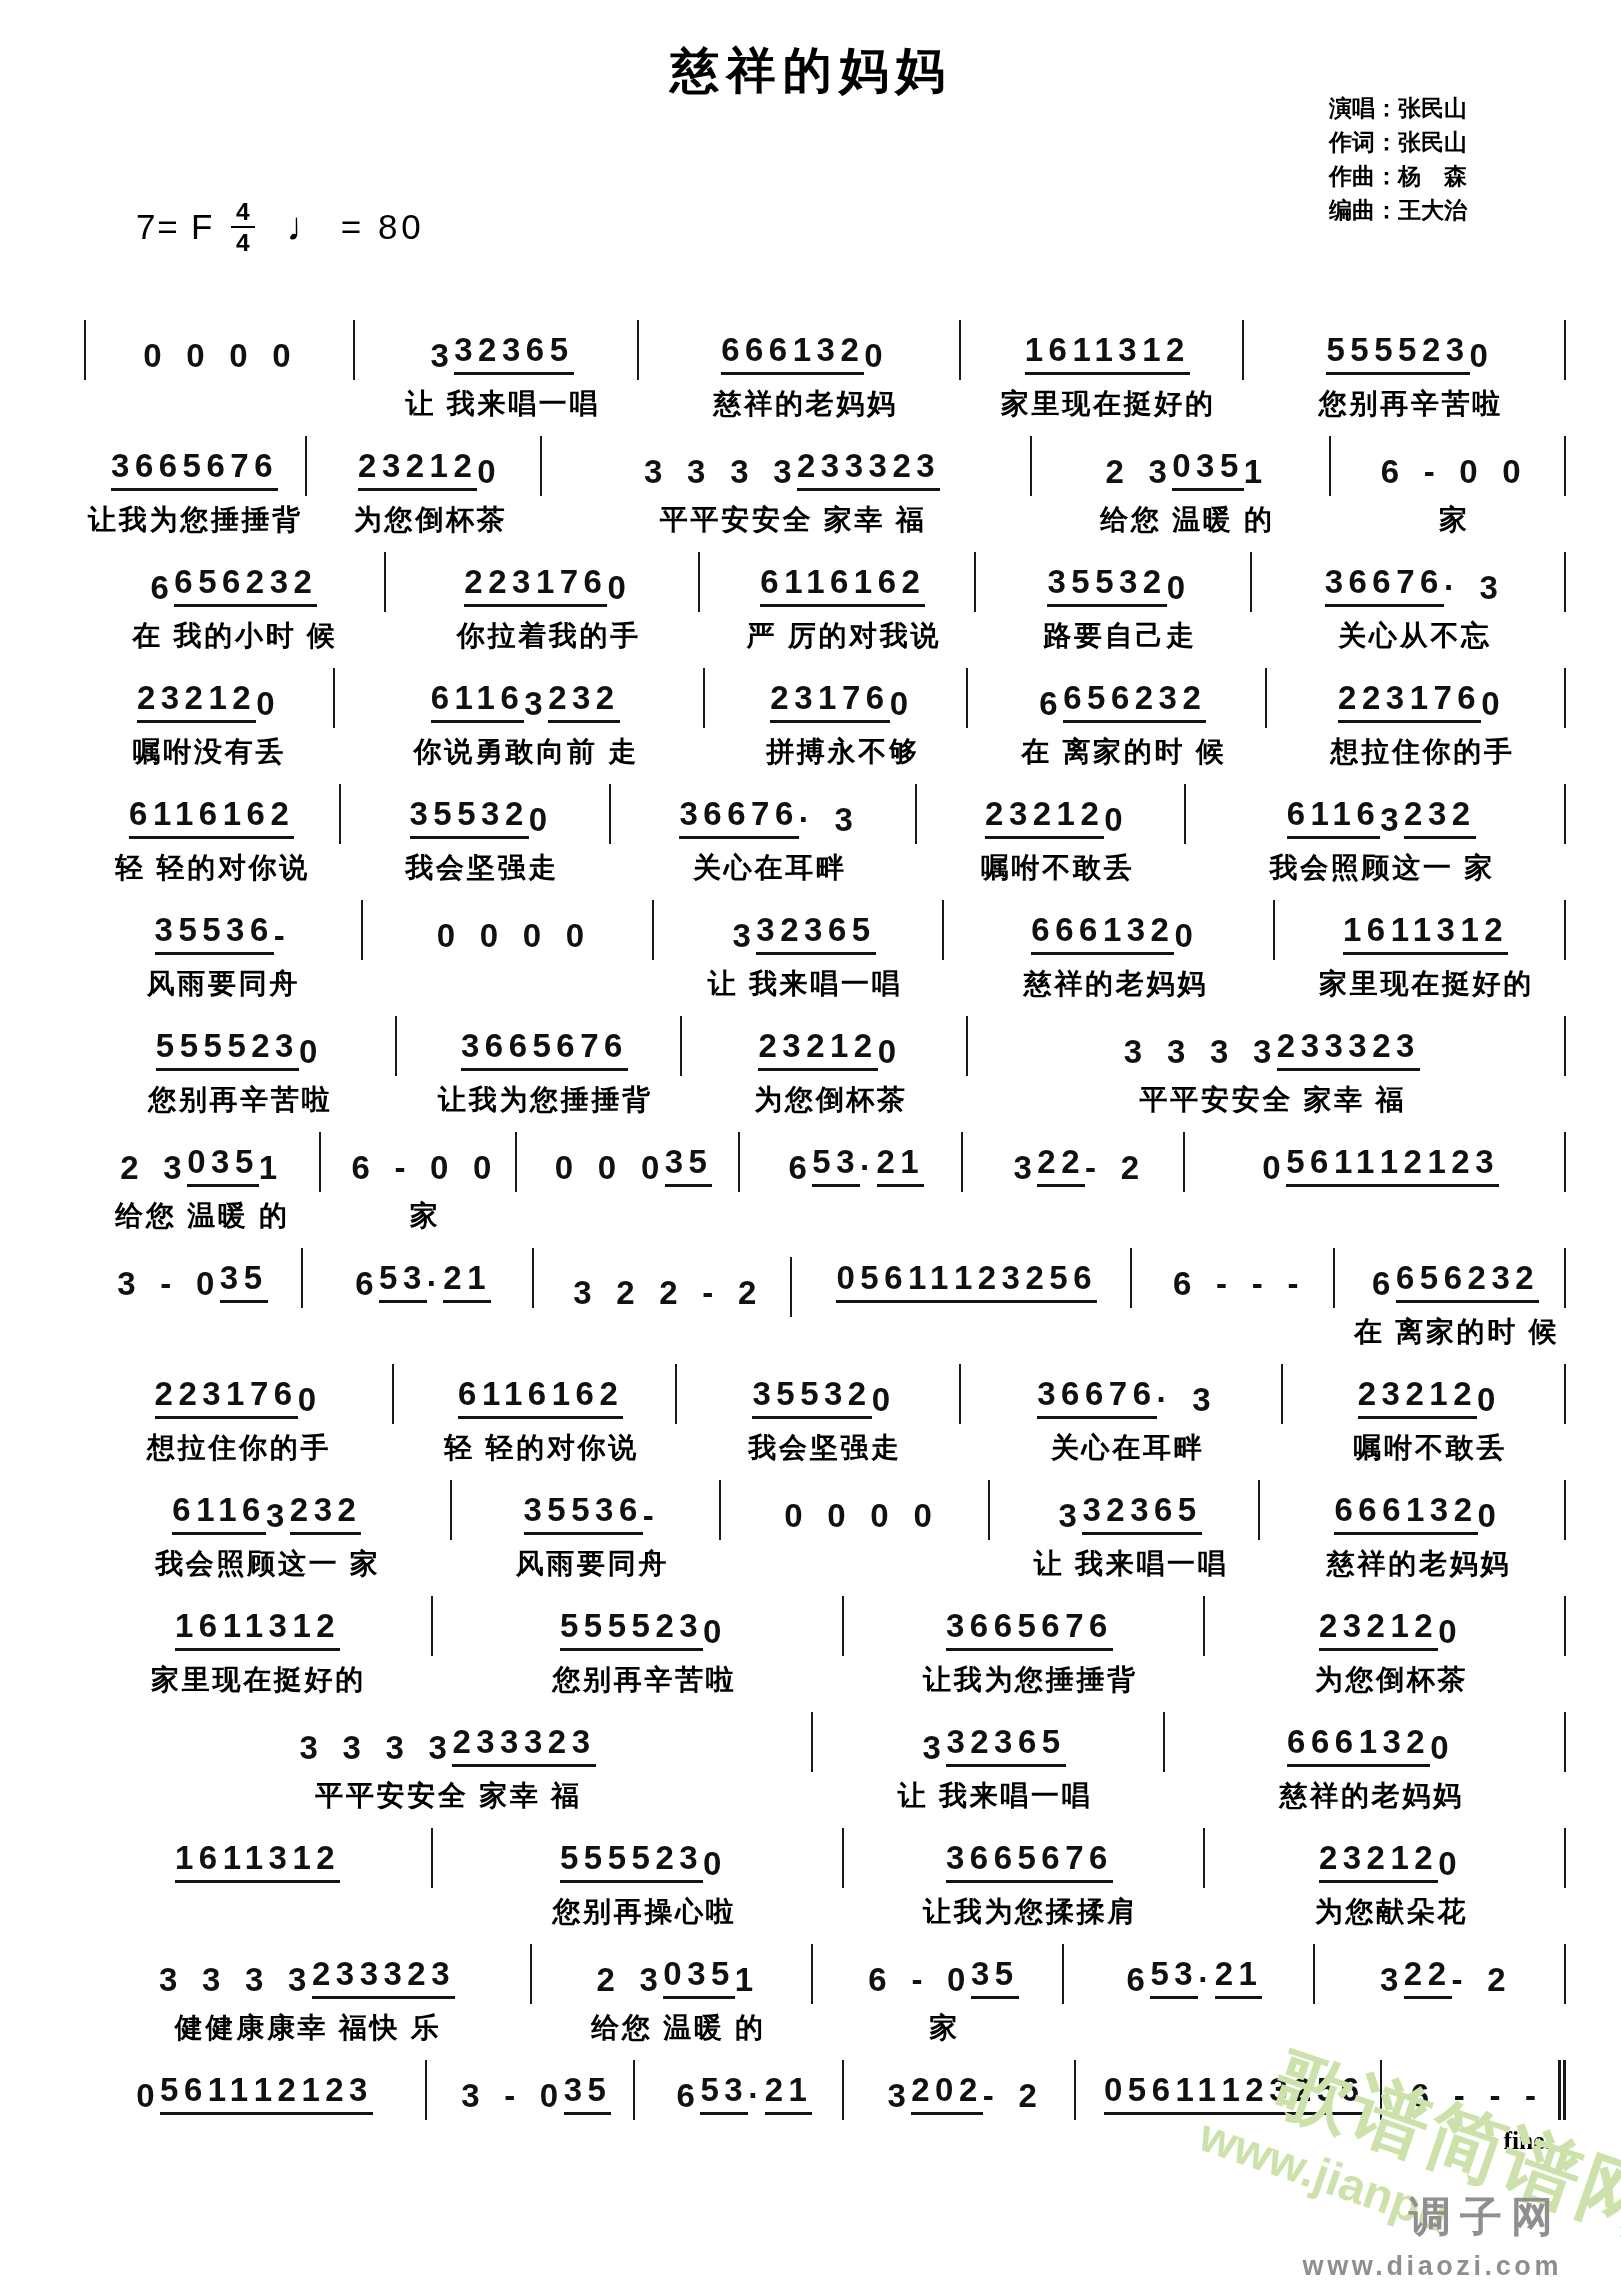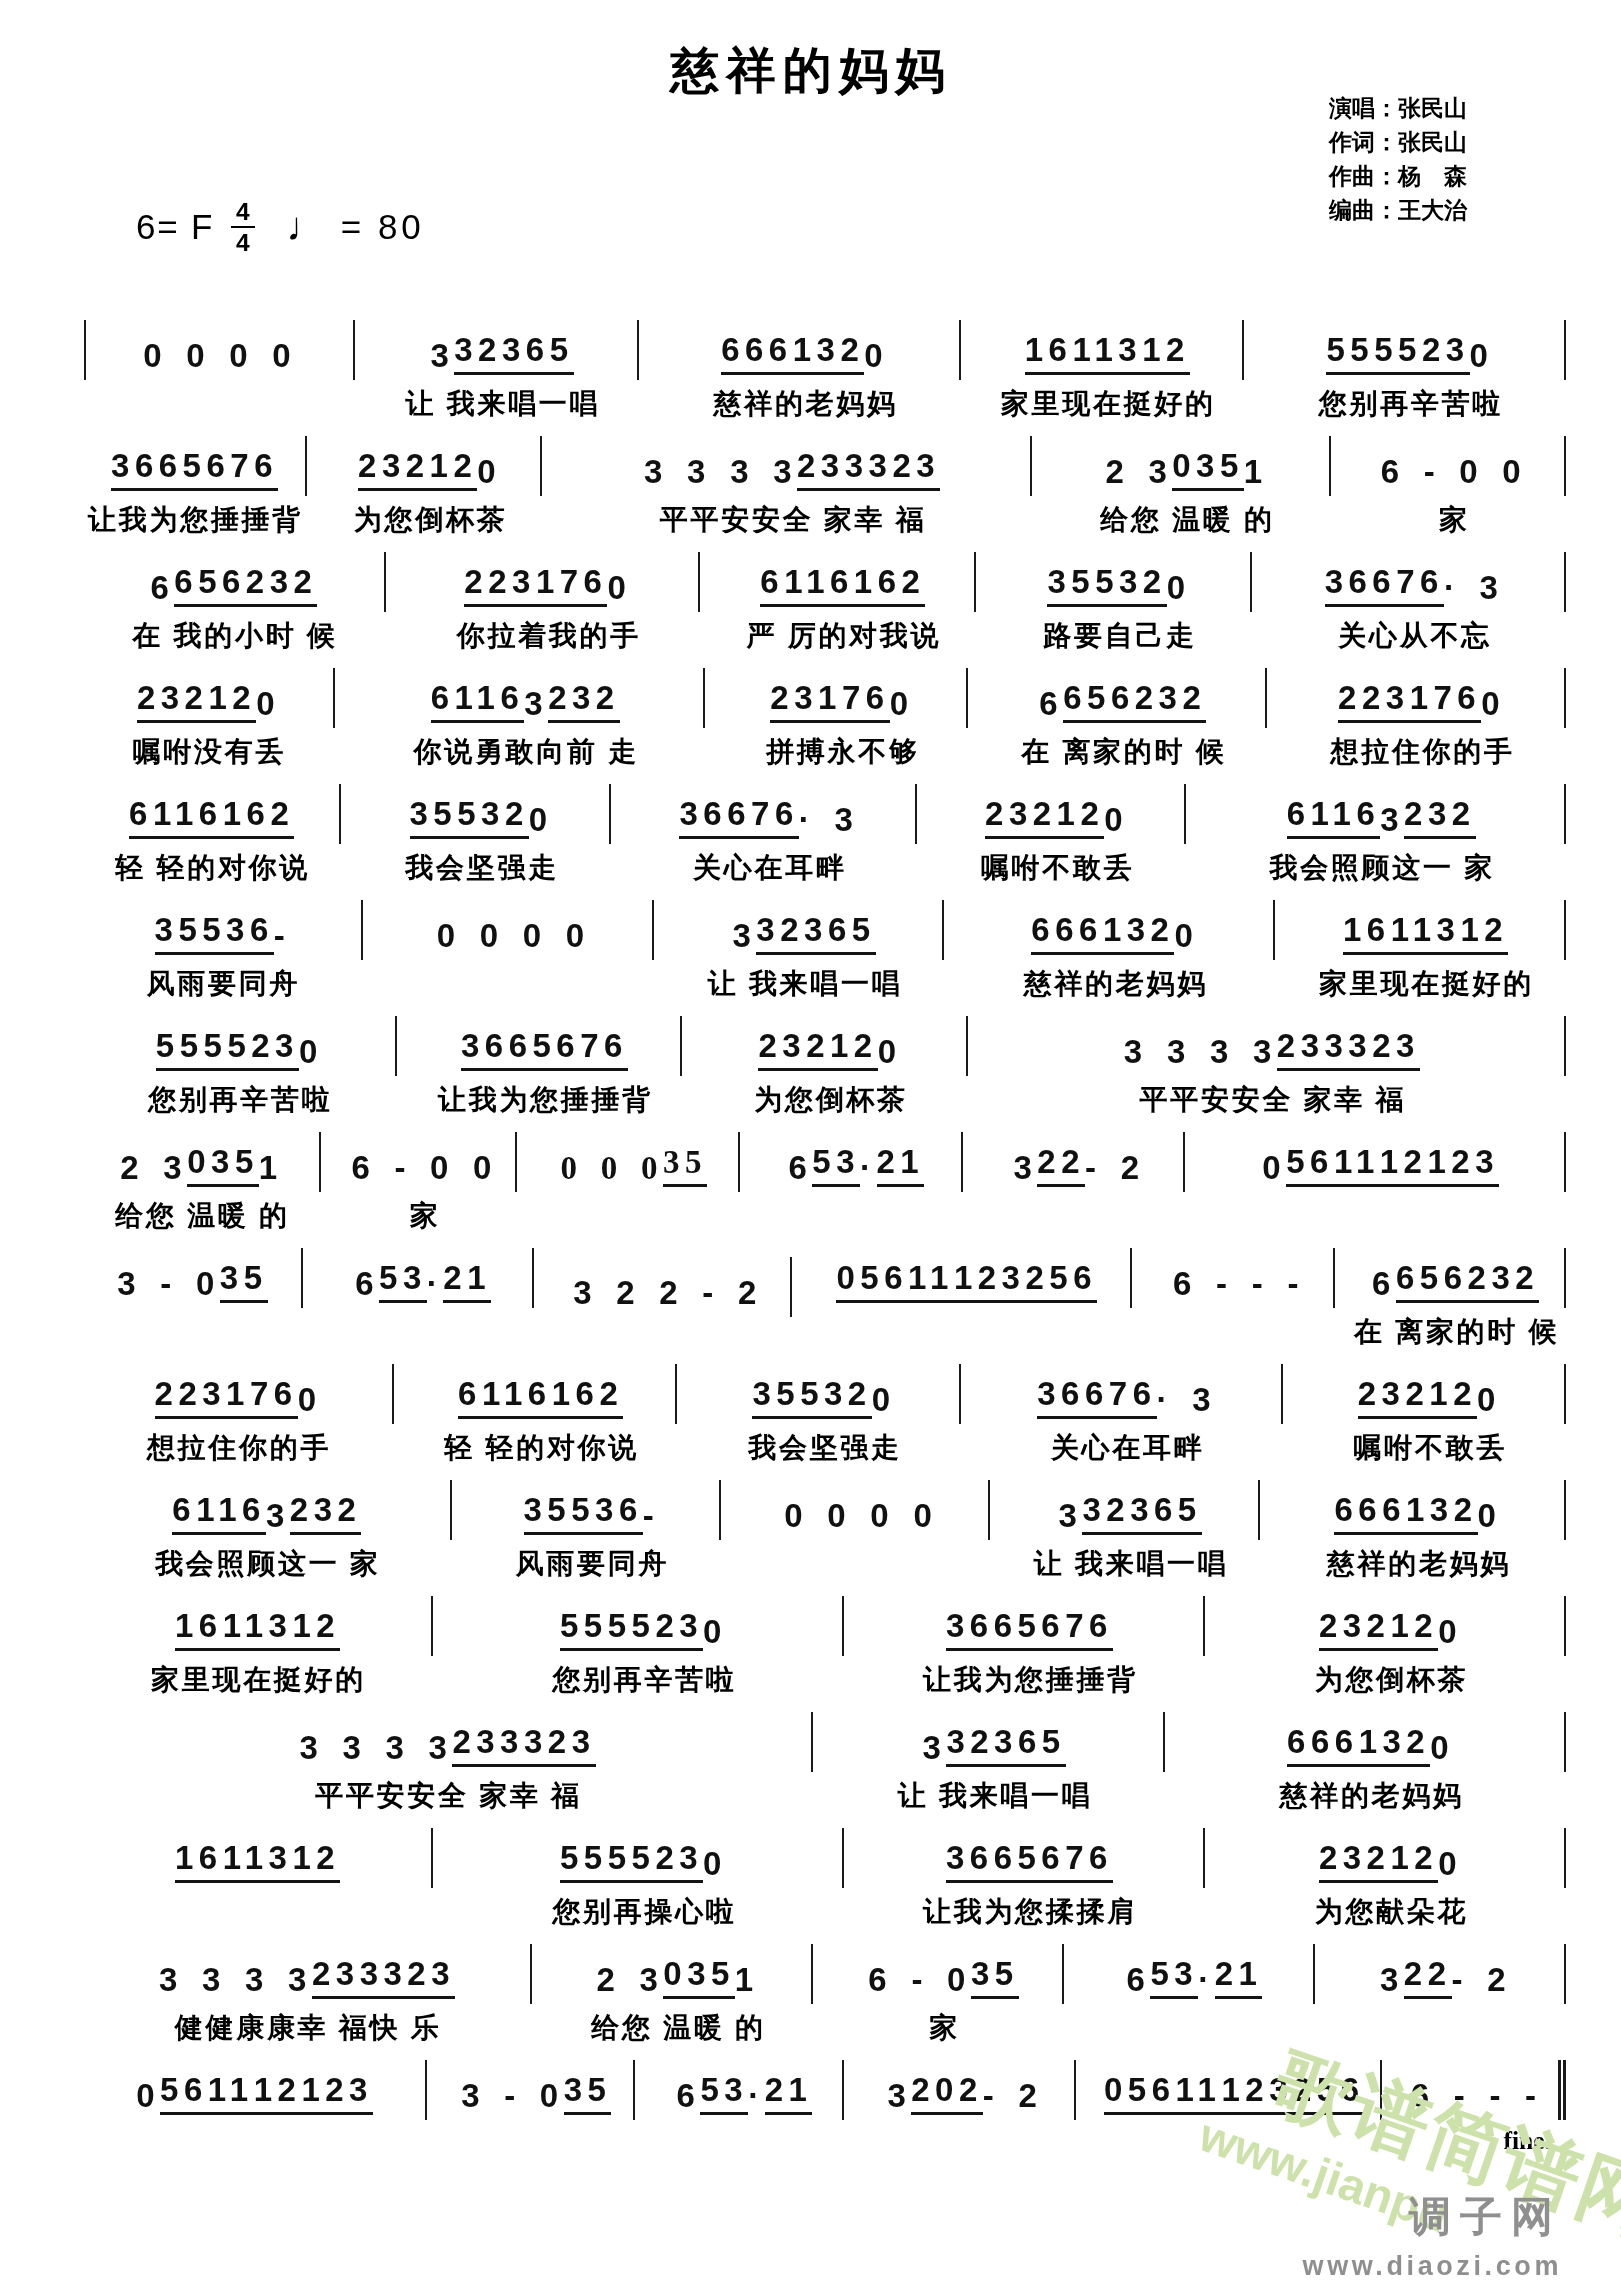--- a/index.html
+++ b/index.html
@@ -107,21 +107,21 @@
   <div class="title">慈祥的妈妈</div>
 
   <div class="credits">
     <div>演唱：张民山</div>
     <div>作词：张民山</div>
     <div>作曲：杨　森</div>
     <div>编曲：王大治</div>
   </div>
 
   <div class="keyline">
-    <span class="tonic">6= F</span>
+    <span class="tonic">7= F</span>
     <span class="fraction">
       <span class="top">4</span>
       <span class="bot">4</span>
     </span>
     <span class="notehead">♩</span>
     <span class="tempo">=  80</span>
   </div>
 
   <div class="music" id="music">
       <div class="line">
@@ -288,21 +288,21 @@
       </div>
       <div class="line">
         <div class="measure" style="flex-grow: 9; flex-basis: 0px;">
           <div class="notes">2 3 <span class="grp">035</span> 1</div>
           <div class="lyric">给您 温暖 的</div>
         </div>
         <div class="measure" style="flex-grow: 7; flex-basis: 0px;">
           <div class="notes">6 - 0 0</div>
           <div class="lyric">家</div>
         </div>
-        <div class="measure" style="flex-grow: 8; flex-basis: 0px; font-family: Liberation Serif, serif;">
+        <div class="measure" style="flex-grow: 8; flex-basis: 0px;">
           <div class="notes">0 0 0 <span class="grp">35</span></div>
           <div class="lyric"></div>
         </div>
         <div class="measure" style="flex-grow: 8; flex-basis: 0px;">
           <div class="notes">6 <span class="grp">53</span>· <span class="grp">21</span></div>
           <div class="lyric"></div>
         </div>
         <div class="measure" style="flex-grow: 8; flex-basis: 0px;">
           <div class="notes">3 <span class="grp">22</span> - 2</div>
           <div class="lyric"></div>

